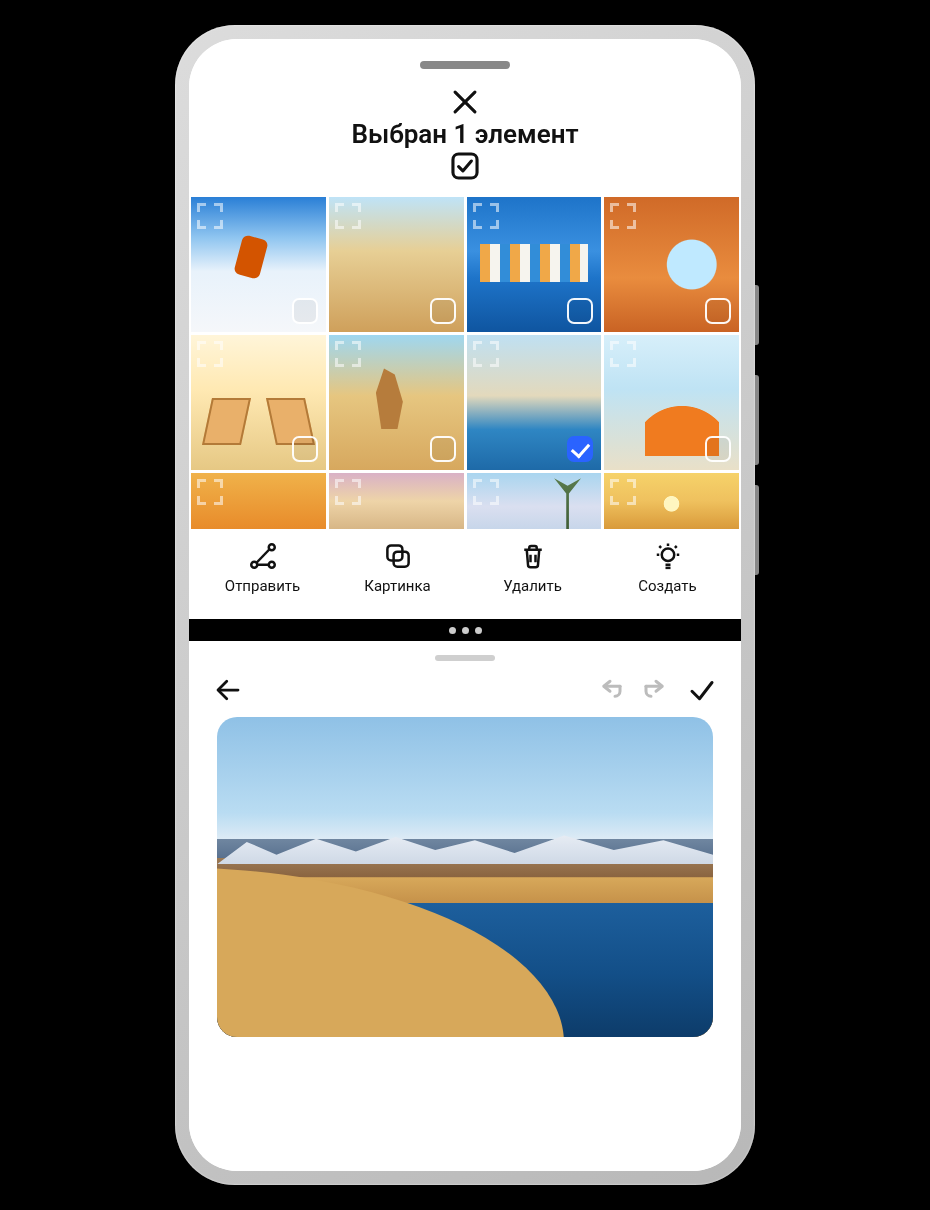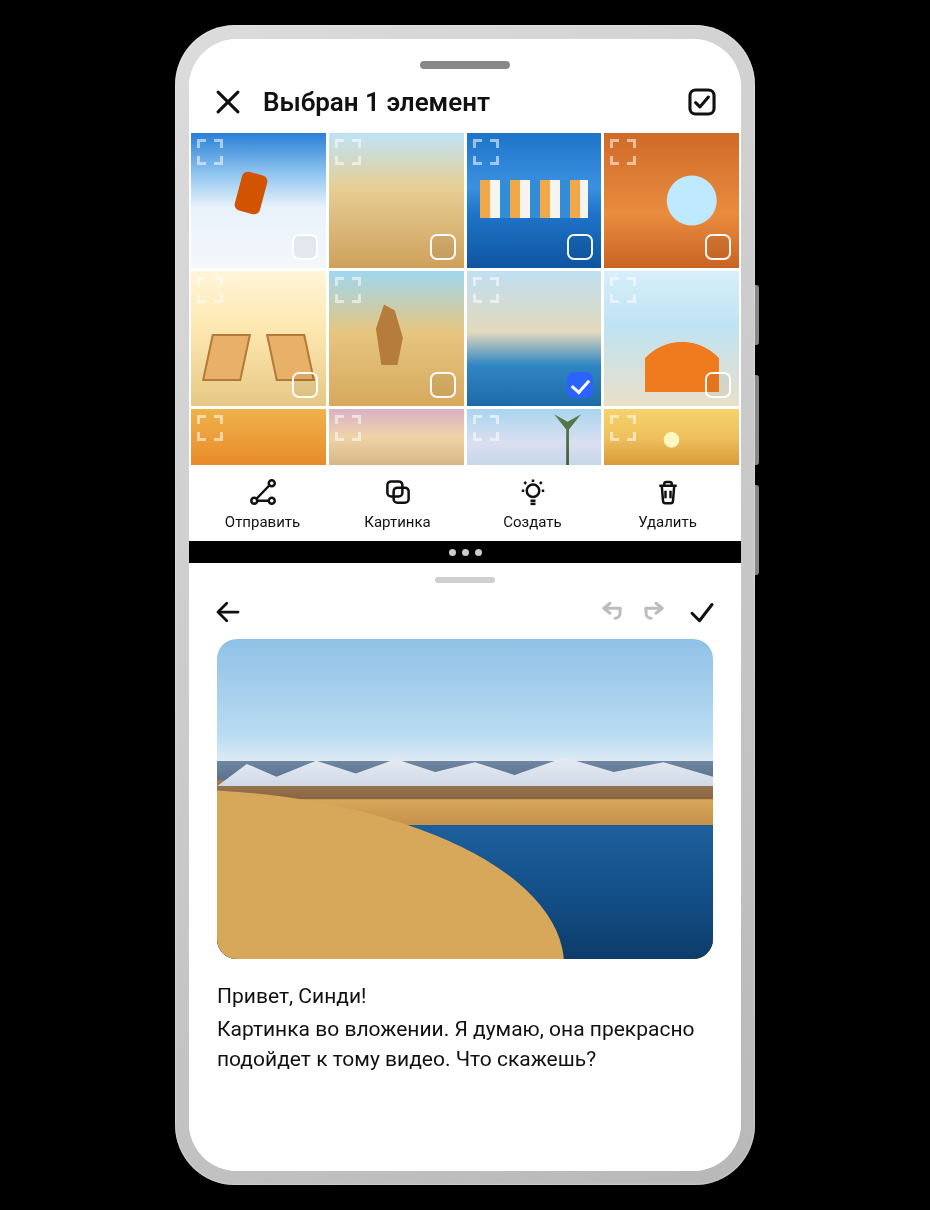--- a/index.html
+++ b/index.html
@@ -58,21 +58,21 @@
     flex: 0 0 auto;
     display: flex;
     flex-direction: column;
     background: #fff;
     padding-top: 36px;
   }
   .gallery-header {
     display: flex;
     align-items: center;
     padding: 10px 22px 14px 22px;
-    gap: 18px;
+    flex-direction: column;
   }
   .gallery-header .title {
     font-size: 26px;
     font-weight: 600;
     color: #111;
     flex: 1;
   }
   .icon-btn {
     width: 34px;
     height: 34px;
@@ -152,21 +152,21 @@
     width:8px; height:14px;
     border:3px solid #fff;
     border-top:none; border-left:none;
     transform: rotate(42deg);
   }
 
   .action-bar {
     display: flex;
     justify-content: space-around;
     align-items: flex-end;
-    padding: 12px 6px 10px 6px;
+    padding: 12px 6px 24px 6px;
     background: #fff;
   }
   .action-item {
     display: flex;
     flex-direction: column;
     align-items: center;
     gap: 6px;
     font-size: 15px;
     color: #111;
     width: 20%;
@@ -412,48 +412,48 @@
           <span>Отправить</span>
         </div>
         <div class="action-item">
           <span class="aicon">
             <svg viewBox="0 0 24 24">
                 <rect x="3.5" y="3.5" width="12" height="12" rx="3"></rect>
                 <rect x="8.5" y="8.5" width="12" height="12" rx="3"></rect>
               </svg>
           </span>
           <span>Картинка</span>
+        </div>
+        <div class="action-item">
+          <span class="aicon">
+            <svg viewBox="0 0 24 24">
+                <path d="M5 7h14"></path>
+                <path d="M9 7V5.5A1.5 1.5 0 0 1 10.5 4h3A1.5 1.5 0 0 1 15 5.5V7"></path>
+                <path d="M7 7l1 12a2 2 0 0 0 2 2h4a2 2 0 0 0 2-2l1-12"></path>
+                <line x1="10" y1="11" x2="10" y2="17"></line>
+                <line x1="14" y1="11" x2="14" y2="17"></line>
+              </svg>
+          </span>
+          <span>Удалить</span>
         </div>
         <div class="action-item">
           <span class="aicon">
             <svg viewBox="0 0 24 24">
                 <circle cx="12" cy="11" r="5"></circle>
                 <line x1="10" y1="19" x2="14" y2="19"></line>
                 <line x1="10" y1="21.5" x2="14" y2="21.5"></line>
                 <line x1="12" y1="2" x2="12" y2="4"></line>
                 <line x1="3" y1="11" x2="5" y2="11"></line>
                 <line x1="19" y1="11" x2="21" y2="11"></line>
                 <line x1="5" y1="4" x2="6.5" y2="5.5"></line>
                 <line x1="19" y1="4" x2="17.5" y2="5.5"></line>
               </svg>
           </span>
           <span>Создать</span>
         </div>
-        <div class="action-item">
-          <span class="aicon">
-            <svg viewBox="0 0 24 24">
-                <path d="M5 7h14"></path>
-                <path d="M9 7V5.5A1.5 1.5 0 0 1 10.5 4h3A1.5 1.5 0 0 1 15 5.5V7"></path>
-                <path d="M7 7l1 12a2 2 0 0 0 2 2h4a2 2 0 0 0 2-2l1-12"></path>
-                <line x1="10" y1="11" x2="10" y2="17"></line>
-                <line x1="14" y1="11" x2="14" y2="17"></line>
-              </svg>
-          </span>
-          <span>Удалить</span>
-        </div>
       </div>
     </div>
 
     <div class="split-bar">
       <span></span>
         <span></span>
         <span></span>
     </div>
 
     <div class="app-bottom">
@@ -485,21 +485,17 @@
           <svg viewBox="0 0 24 24" fill="none" stroke="currentColor" stroke-width="2.4" stroke-linecap="round" stroke-linejoin="round">
             <polyline points="4,13 10,19 20,6"></polyline>
           </svg>
         </div>
       </div>
 
       <div class="note-body">
         <div class="attachment">
           <div class="landscape"></div>
         </div>
-        <div class="note-text">
-          <p>Привет, Синди!</p>
-          <p>Картинка во вложении. Я думаю, она прекрасно подойдет к тому видео. Что скажешь?</p>
-        </div>
       </div>
     </div>
 
   </div>
 </div>
 
 </body></html>

